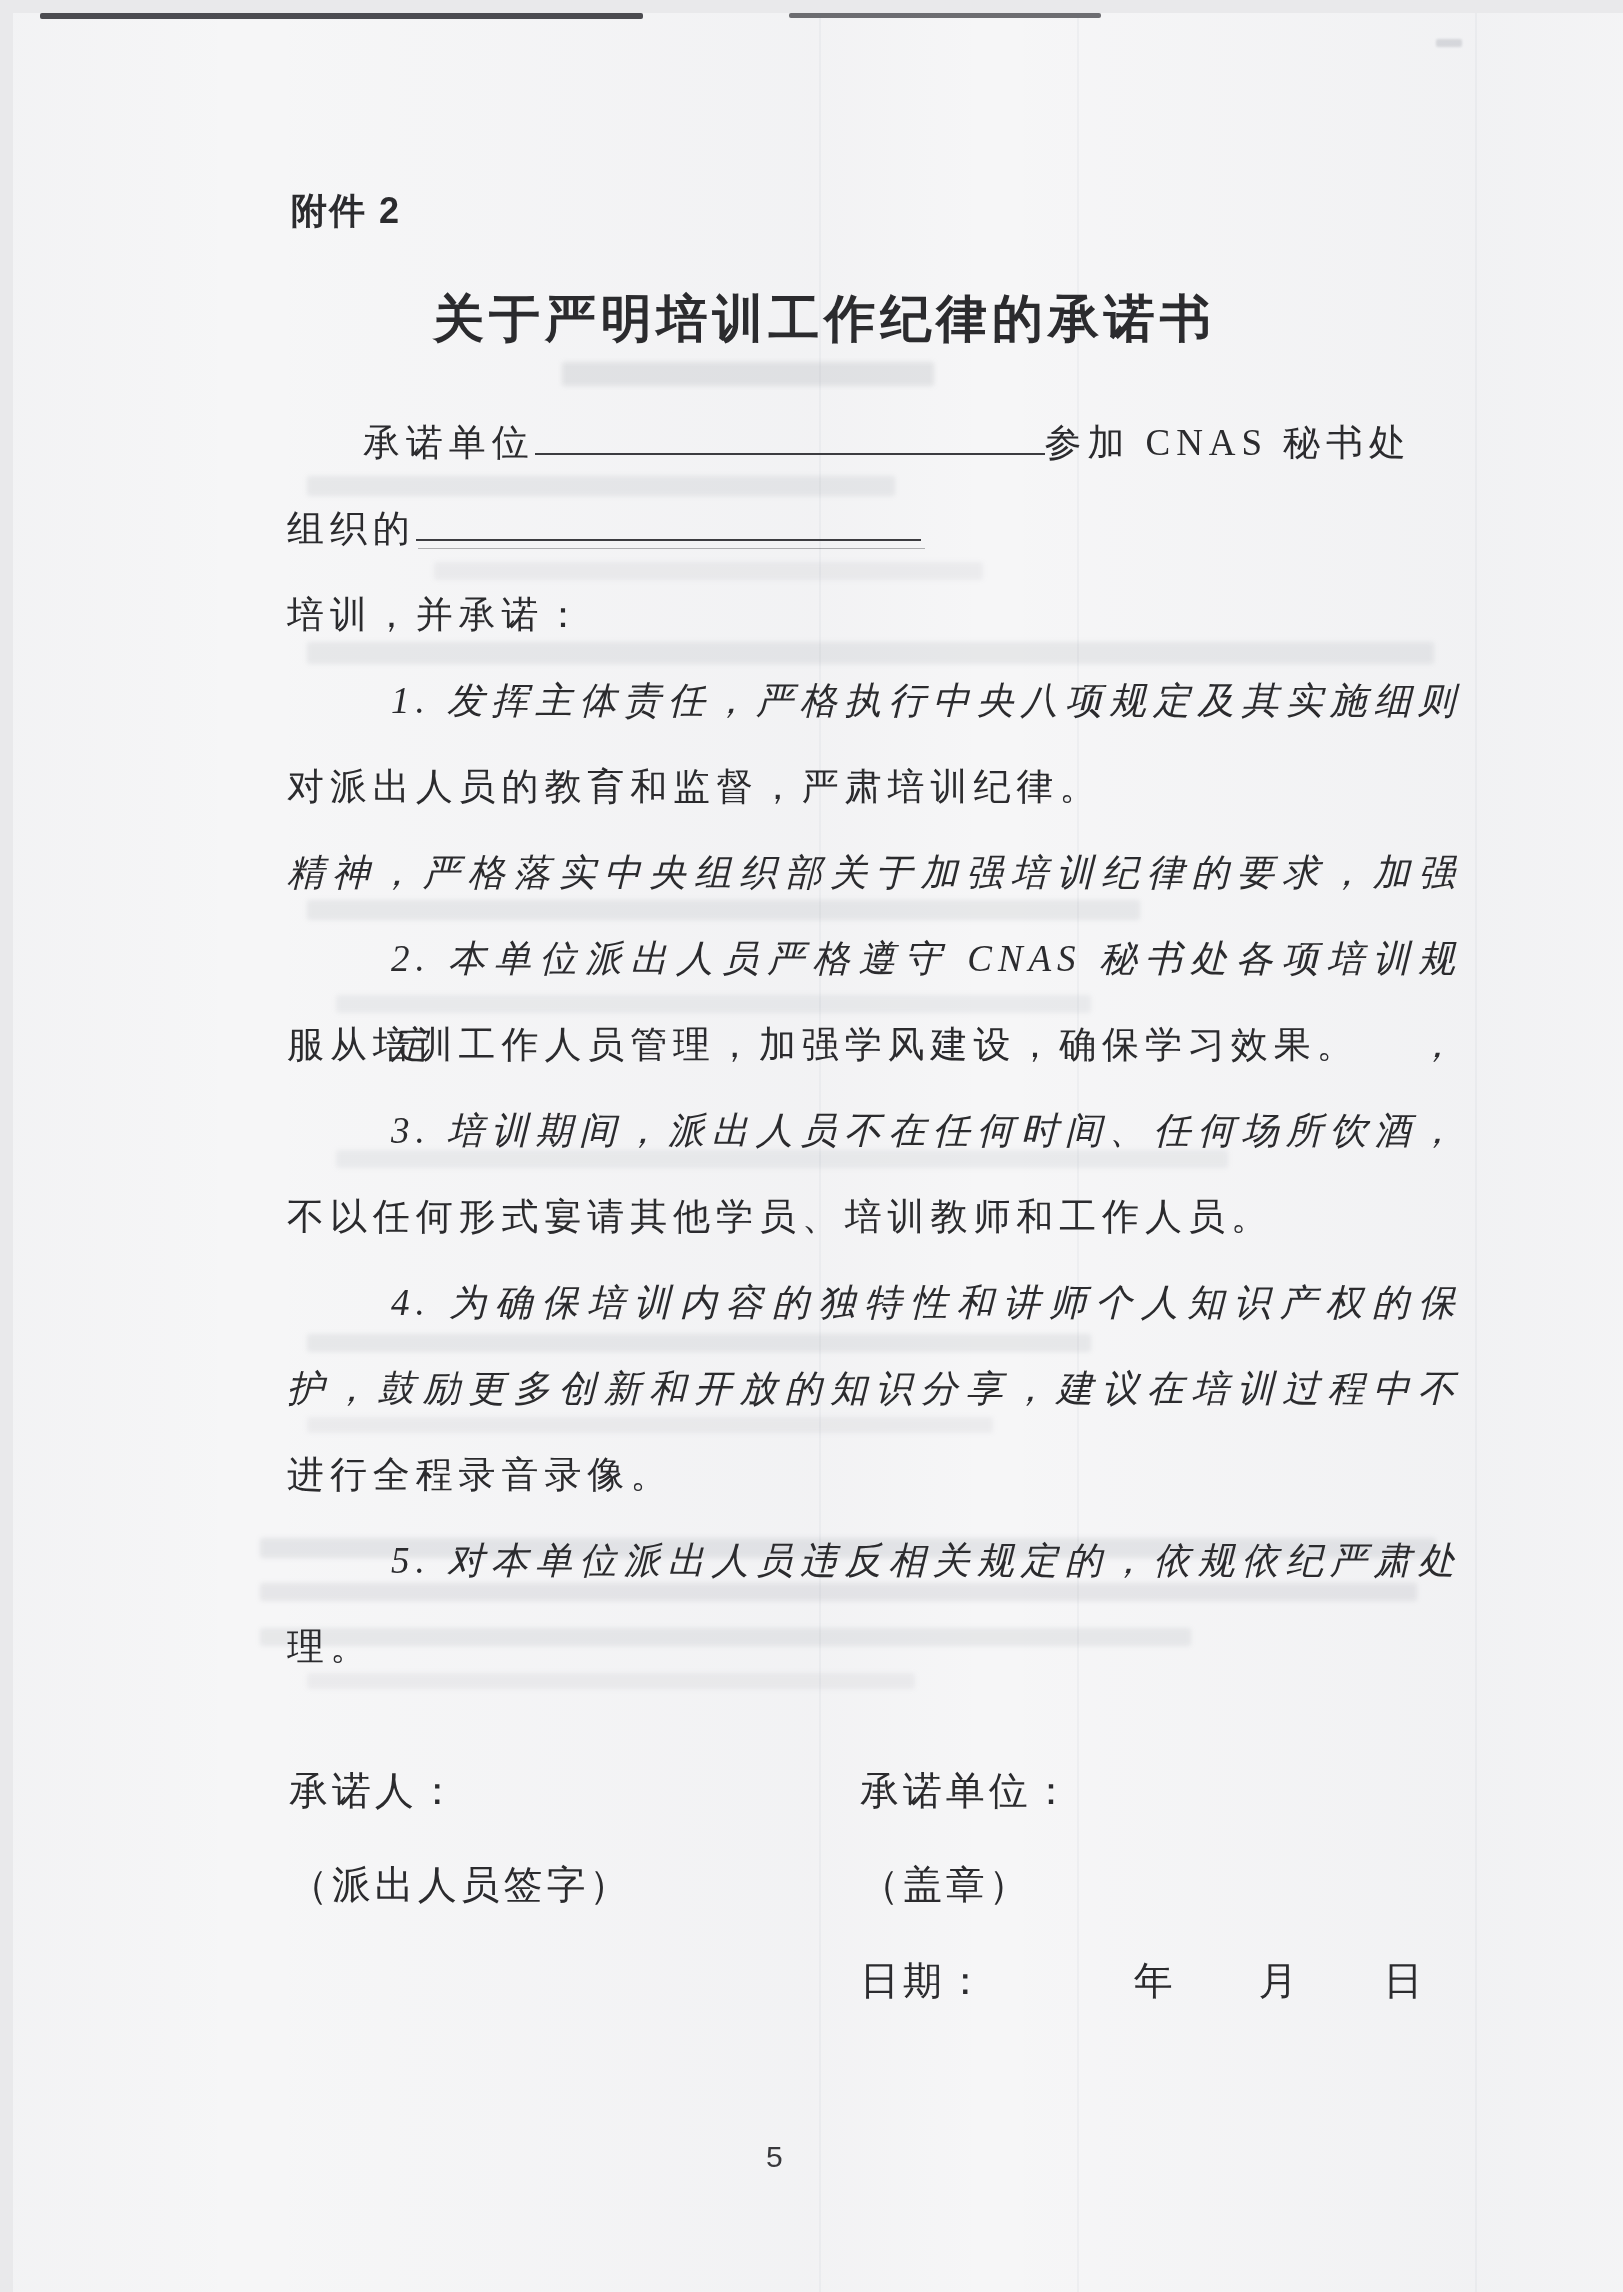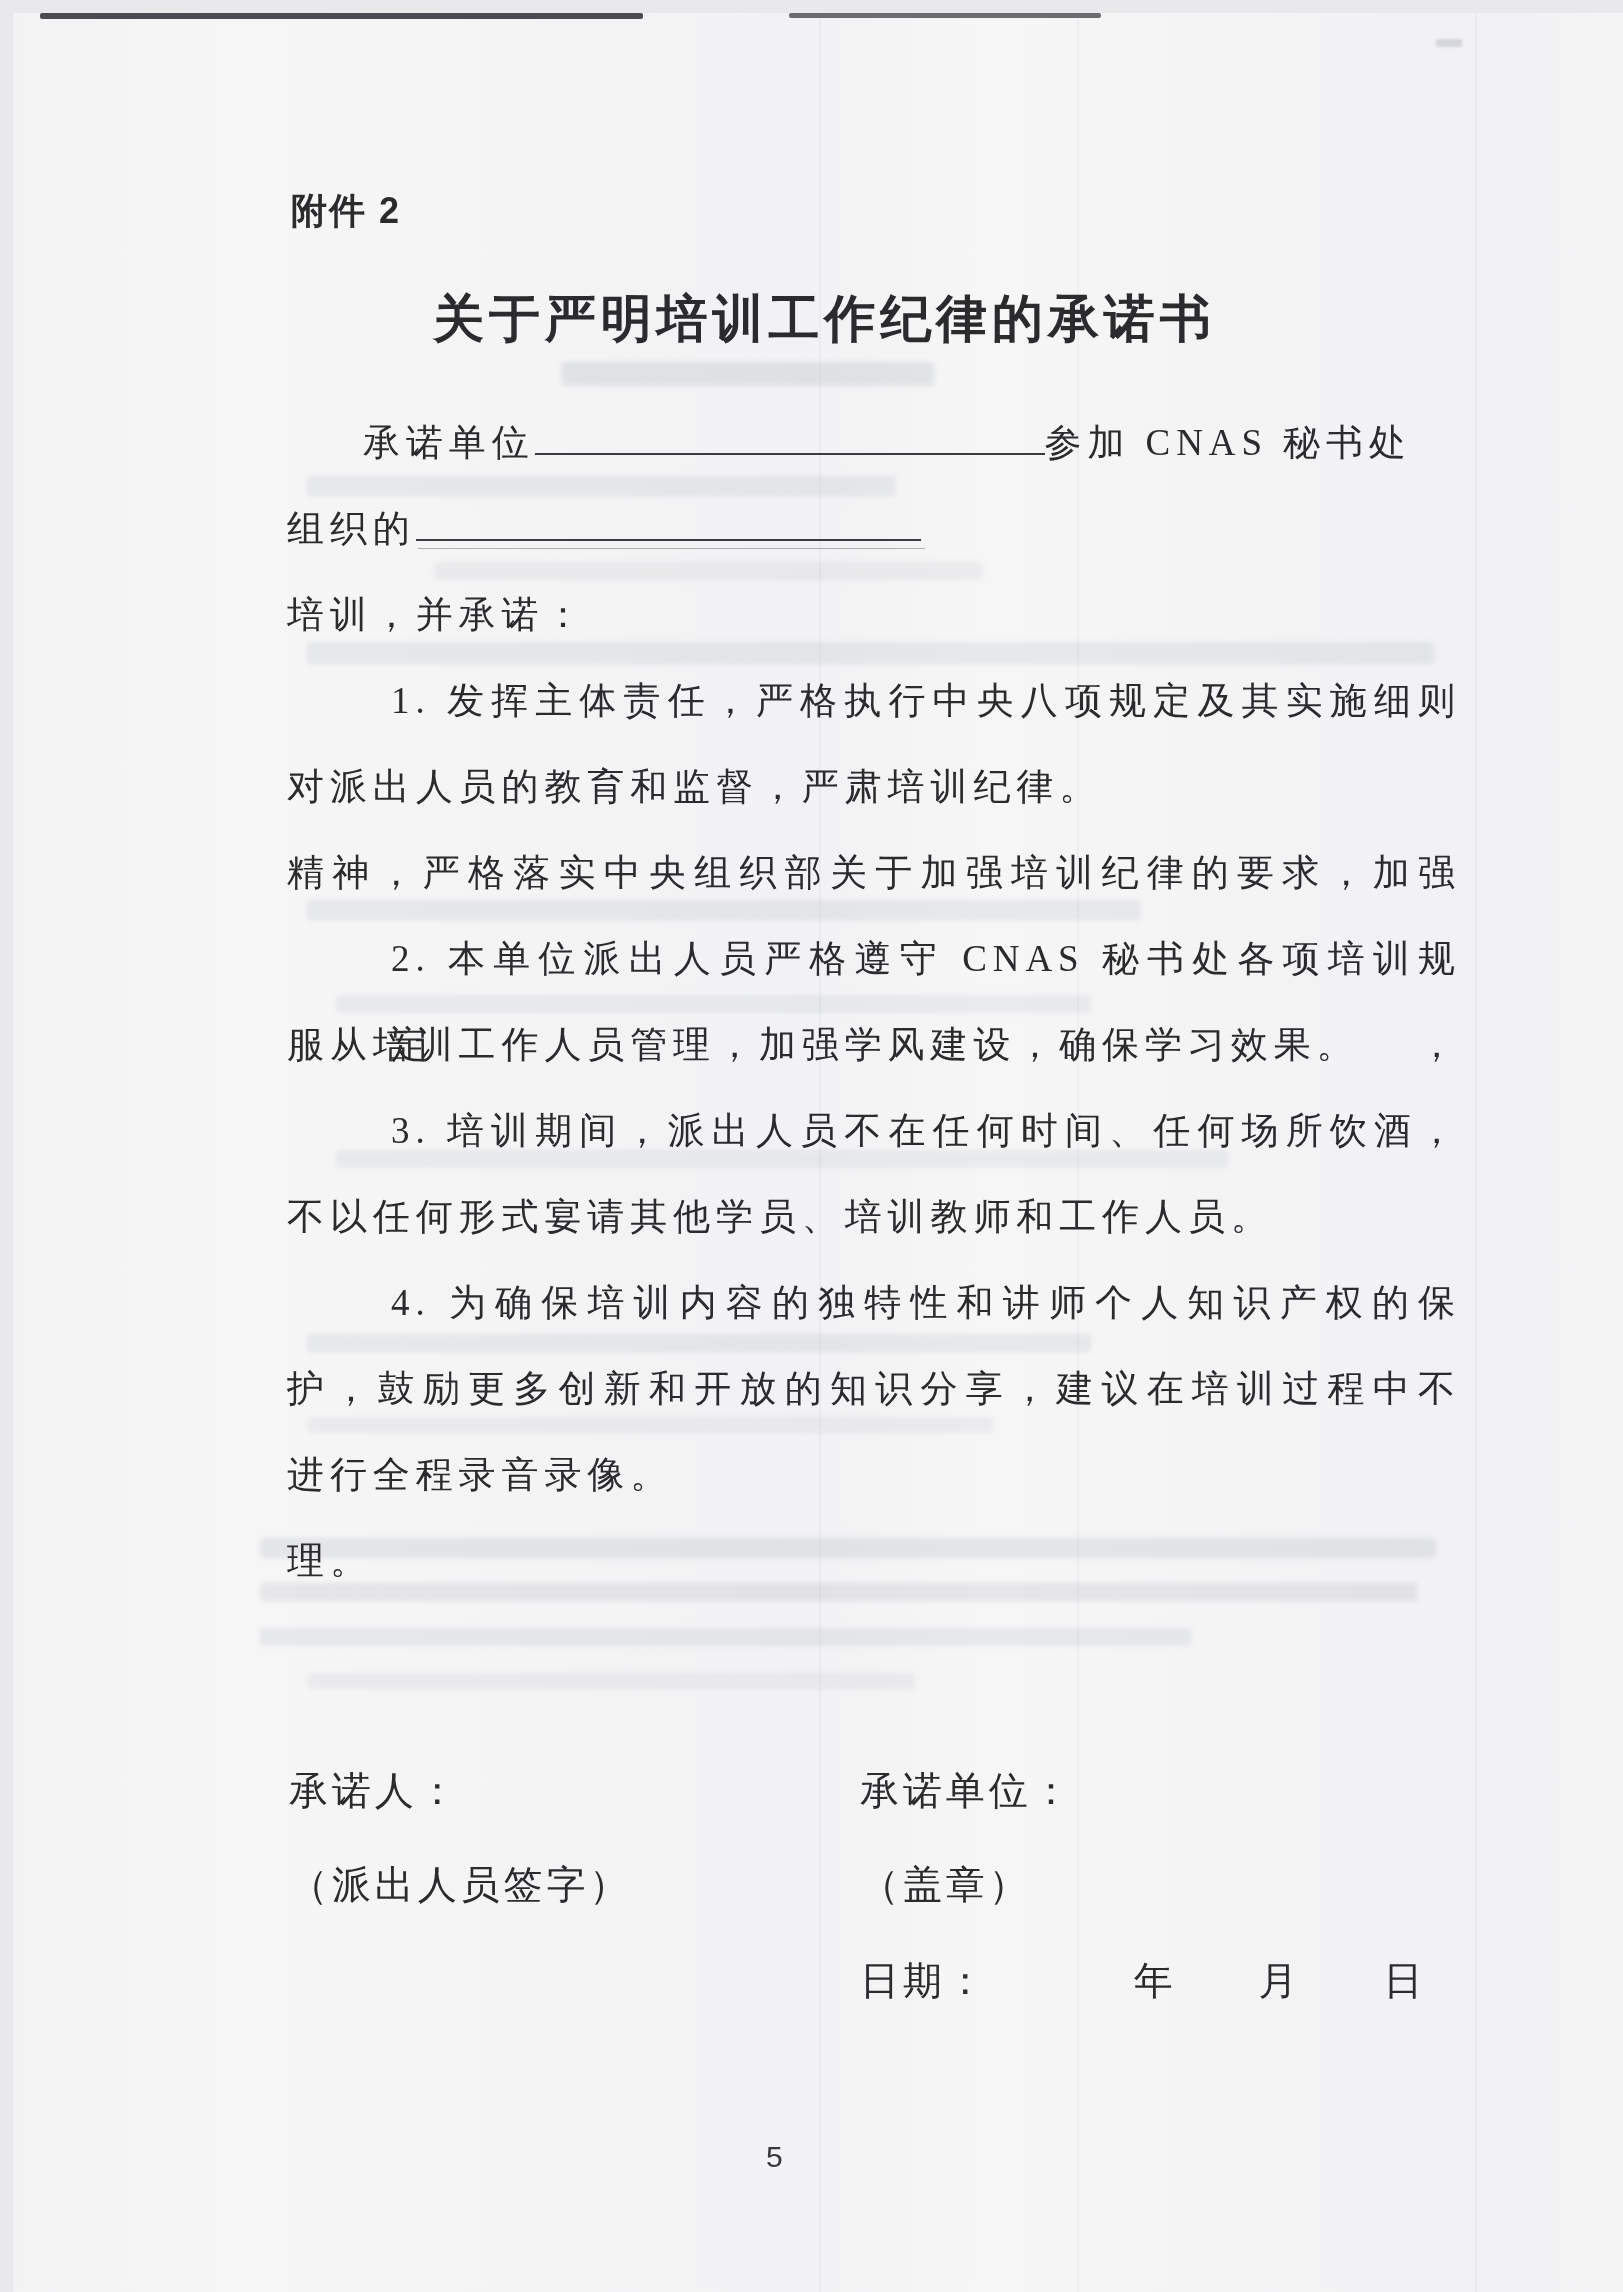--- a/index.html
+++ b/index.html
@@ -45,21 +45,21 @@
     font-size: 51px; font-weight: 700; letter-spacing: 4.9px;
     white-space: nowrap;
   }
 
   
   .body-text {
     position: absolute; left: 274px; top: 387px; width: 1174px;
     font-size: 37px; letter-spacing: 5.9px; line-height: 86px;
   }
   .bline { height: 86px; white-space: nowrap; }
-  .bline.fill { text-align: justify; text-align-last: justify; white-space: normal; }
+  .bline.fill { text-align: justify; text-align-last: justify; white-space: normal; font-style: italic; }
   .bline.ind  { padding-left: 104px; }
   .bline.ind1 { padding-left: 76px; }
   .blank {
     display: inline-block; height: 0.85em;
     border-bottom: 2.5px solid #3c3c40;
     vertical-align: baseline;
   }
   .blank.b1 { width: 510px; }
   .blank.b2 { width: 505px; position: relative; }
   .blank.b2::after {
@@ -120,20 +120,21 @@
     <div class="bline ind fill">1. 发挥主体责任，严格执行中央八项规定及其实施细则</div>
     <div class="bline">对派出人员的教育和监督，严肃培训纪律。</div>
     <div class="bline fill">精神，严格落实中央组织部关于加强培训纪律的要求，加强</div>
     <div class="bline ind fill">2. 本单位派出人员严格遵守 CNAS 秘书处各项培训规定，</div>
     <div class="bline">服从培训工作人员管理，加强学风建设，确保学习效果。</div>
     <div class="bline ind fill">3. 培训期间，派出人员不在任何时间、任何场所饮酒，</div>
     <div class="bline">不以任何形式宴请其他学员、培训教师和工作人员。</div>
     <div class="bline ind fill">4. 为确保培训内容的独特性和讲师个人知识产权的保</div>
     <div class="bline fill">护，鼓励更多创新和开放的知识分享，建议在培训过程中不</div>
     <div class="bline">进行全程录音录像。</div>
+    <div class="bline ind fill">5. 对本单位派出人员违反相关规定的，依规依纪严肃处</div>
     <div class="bline">理。</div>
   </div>
 
   <div class="sig p-label">承诺人：</div>
   <div class="sig p-note">（派出人员签字）</div>
   <div class="sig u-label">承诺单位：</div>
   <div class="sig u-note">（盖章）</div>
   <div class="sig d-line">
     <span>日期：</span><span class="d-year">年</span><span class="d-month">月</span><span class="d-day">日</span>
   </div>

